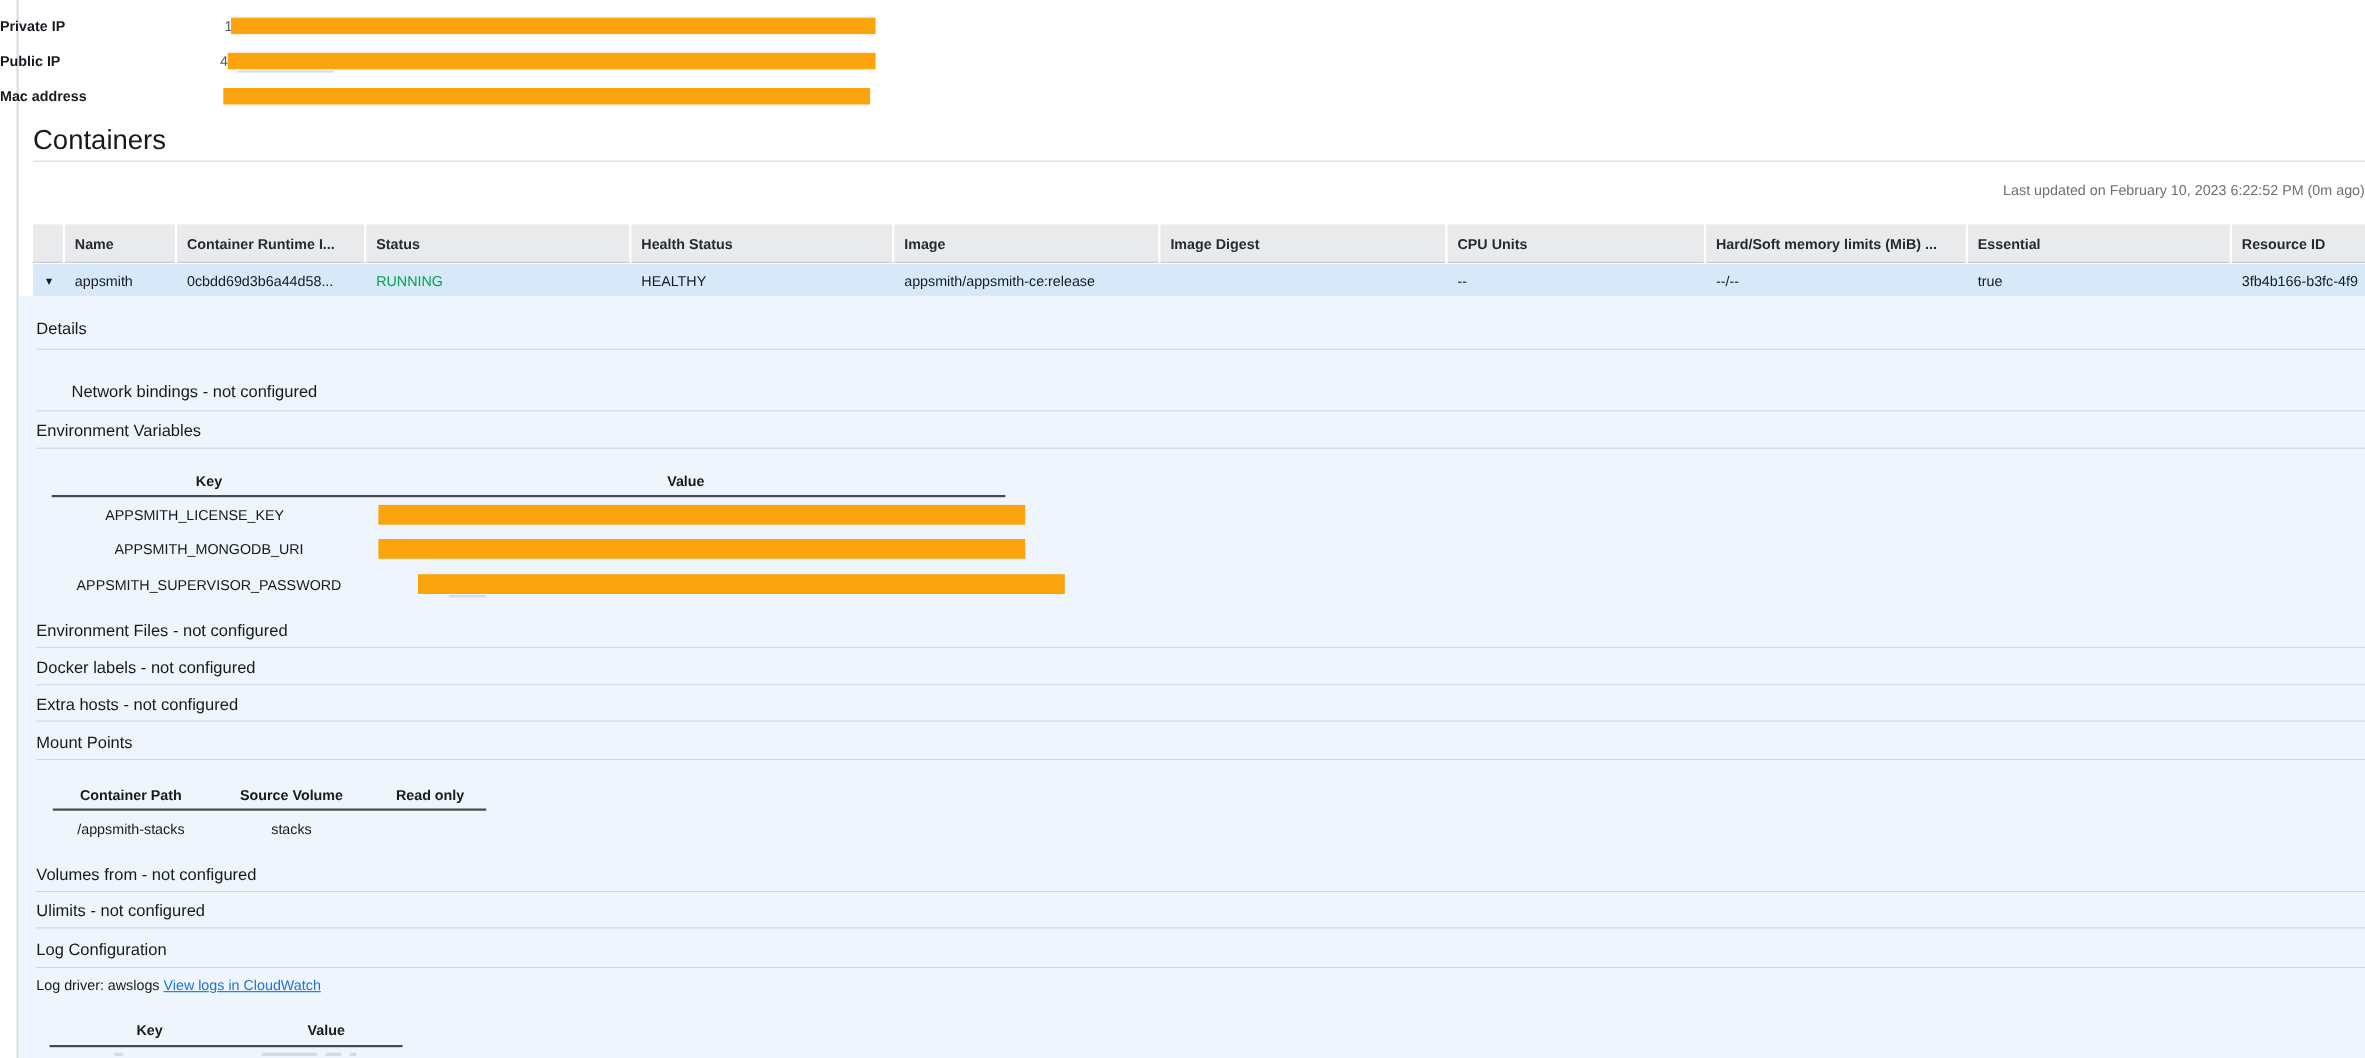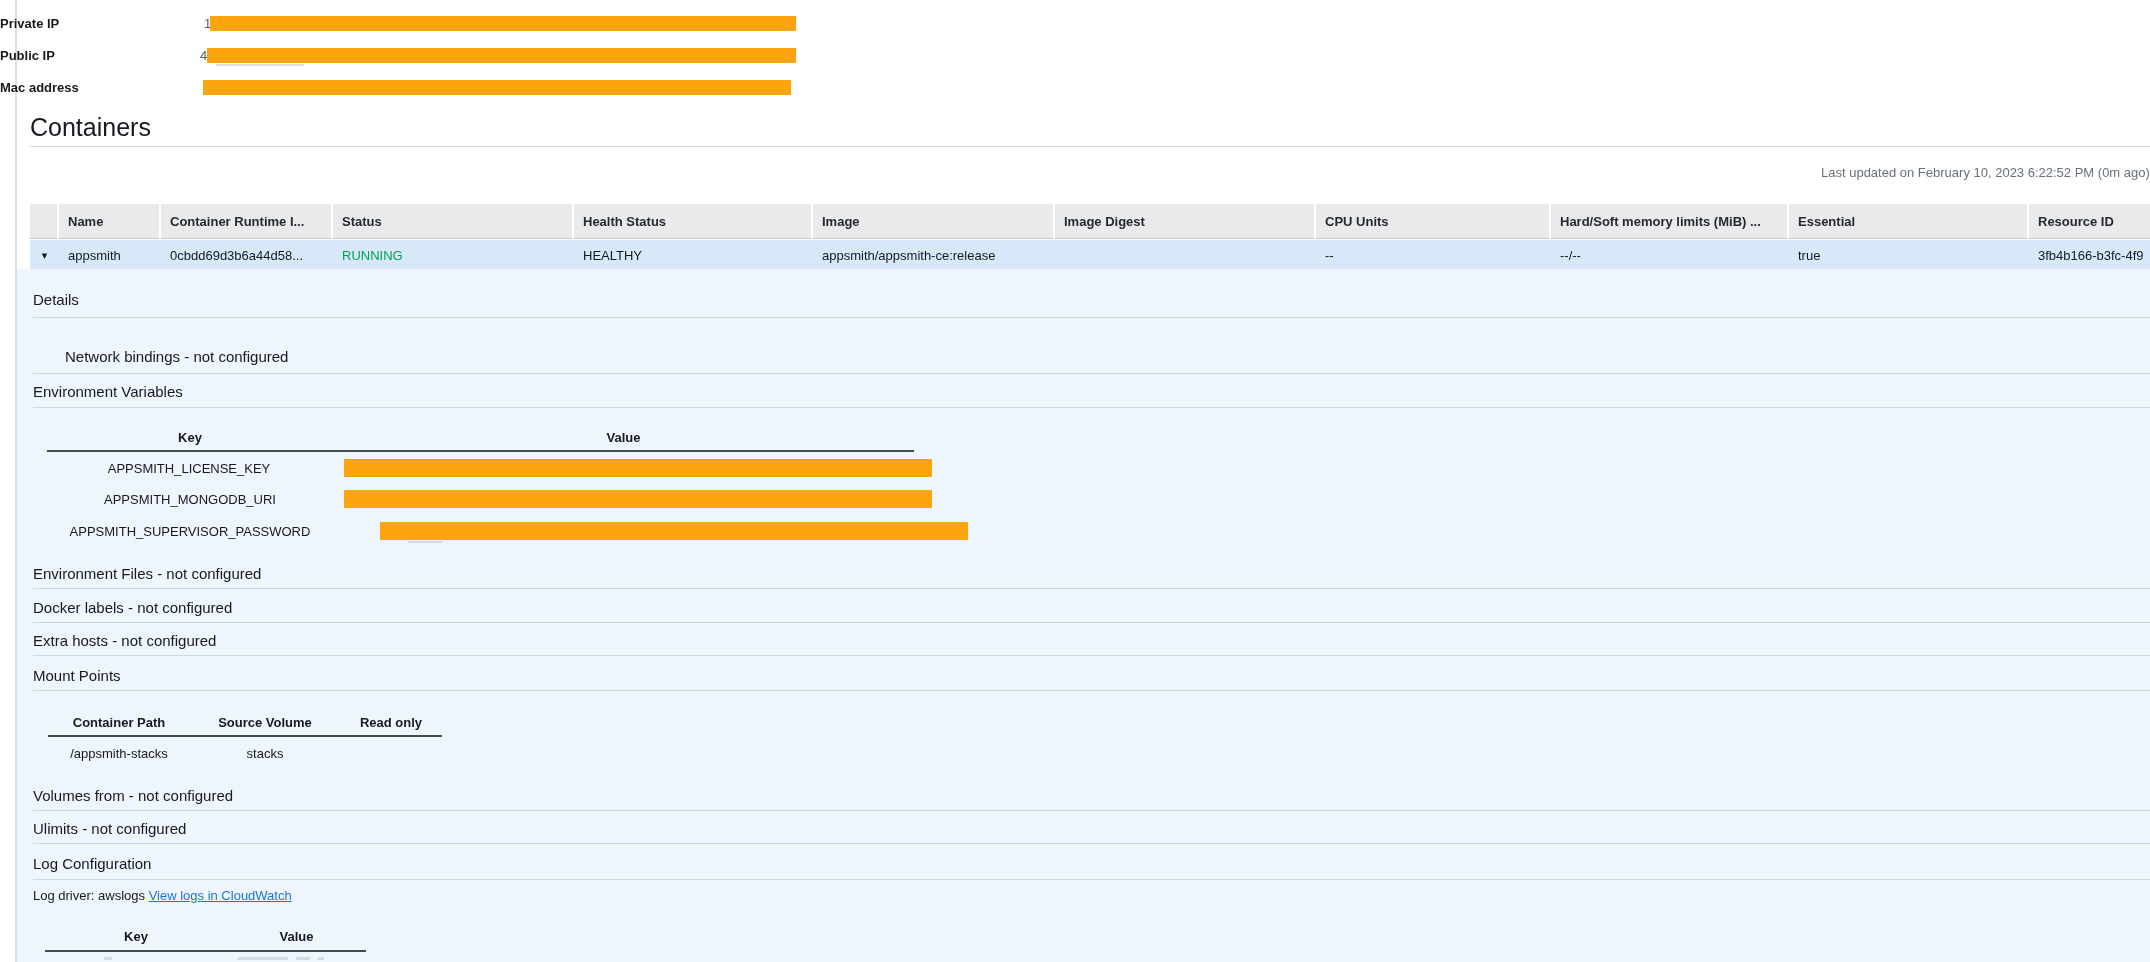--- a/index.html
+++ b/index.html
@@ -103,21 +103,21 @@
   <div class="sec" style="top:348px;margin-left:32px;">Network bindings - not configured</div>
   <div class="sec-line" style="top:373px;"></div>
 
   <div class="sec" style="top:383px;">Environment Variables</div>
   <div class="sec-line" style="top:407px;"></div>
 
   <div class="mt-h" style="left:47px;top:430px;width:286px;">Key</div>
   <div class="mt-h" style="left:333px;top:430px;width:581px;">Value</div>
   <div class="mt-line" style="left:47px;top:450px;width:867px;"></div>
 
-  <div class="mt-cell" style="left:46px;top:461px;width:286px;">APPSMITH_LICENSE_KEY</div>
+  <div class="mt-cell" style="left:34px;top:461px;width:286px;">APPSMITH_LICENSE_KEY</div>
   <div class="redact" style="left:344px;top:459px;width:588px;height:18px;"></div>
 
   <div class="mt-cell" style="left:47px;top:492px;width:286px;">APPSMITH_MONGODB_URI</div>
   <div class="redact" style="left:344px;top:490px;width:588px;height:18px;"></div>
 
   <div class="mt-cell" style="left:47px;top:524px;width:286px;">APPSMITH_SUPERVISOR_PASSWORD</div>
   <div class="redact" style="left:380px;top:522px;width:588px;height:18px;"></div>
   <div class="artifact" style="left:408px;top:541px;width:34px;height:2px;"></div>
 
   <div class="sec" style="top:565px;">Environment Files - not configured</div>

